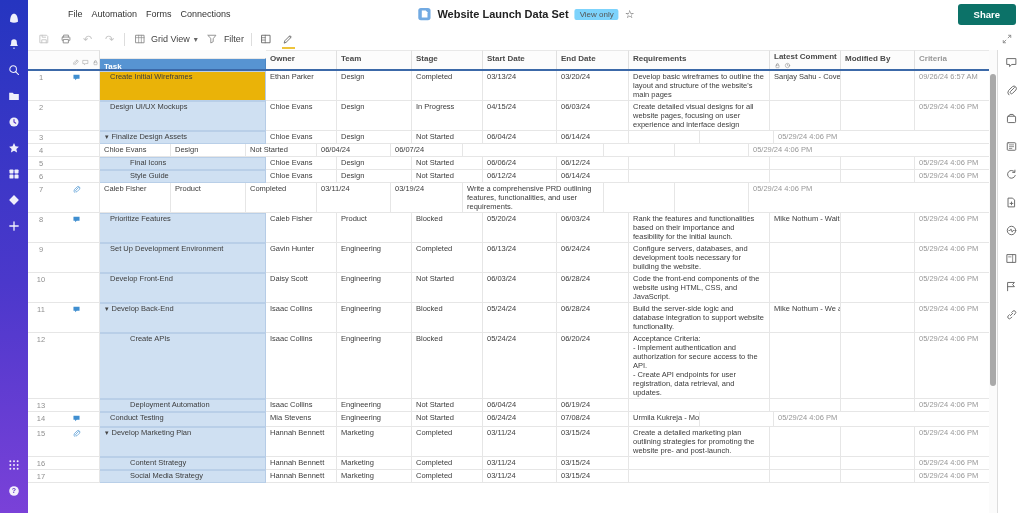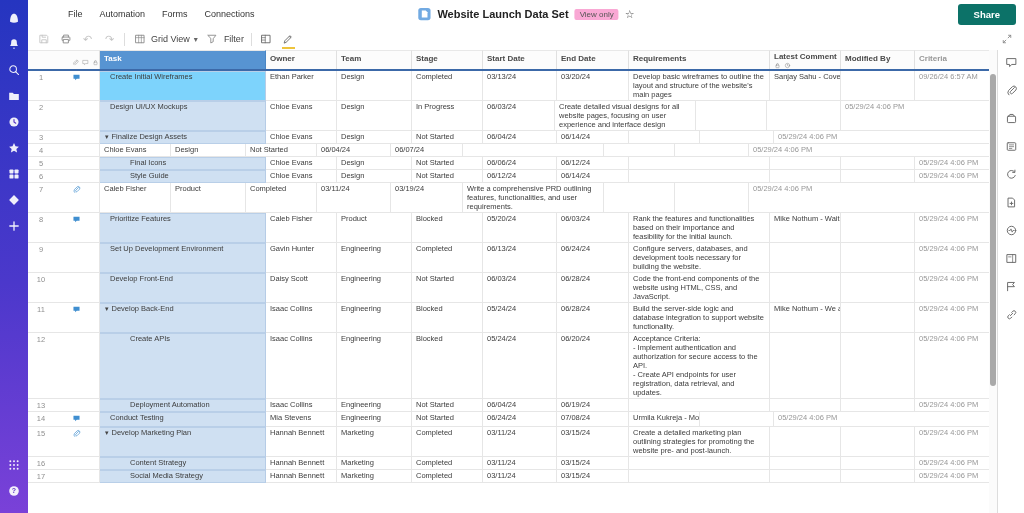--- a/index.html
+++ b/index.html
@@ -13,26 +13,26 @@
     display:flex; flex-direction:column; align-items:center; padding:8px 0 6px; }
   .rail-btn { width:20px; height:20px; margin-bottom:6px; display:flex; align-items:center;
     justify-content:center; color:#fff; opacity:.92; cursor:pointer; }
   .rail-btn svg { width:14px; height:14px; }
   .rail-spacer { flex:1; }
 
   
   .main { flex:1; display:flex; flex-direction:column; min-width:0; }
 
   .topbar { height:28px; display:flex; align-items:center; position:relative; padding:0 8px 0 8px; background:#fff; }
-  .menus { display:flex; gap:17px; font-size:9px; color:#333;padding-left:32px; }
+  .menus { display:flex; gap:9px; font-size:9px; color:#333;padding-left:32px; }
   .menu-item { cursor:pointer; }
   .title-group { position:absolute; left:50%; transform:translateX(-50%); display:flex; align-items:center; gap:6px; }
   .doc-icon svg { width:14px; height:14px; display:block; }
   .sheet-title { font-size:11px; font-weight:bold; color:#222; white-space:nowrap; }
-  .view-badge { font-size:8px; color:#555; background:#f9a8d4; border-radius:2px; padding:1px 5px; }
+  .view-badge { font-size:8px; color:#555; background:#7dd3fc; border-radius:2px; padding:1px 5px; }
   .fav-star { font-size:11px; color:#555; cursor:pointer; line-height:1; }
   .share-btn { margin-left:auto; background:#0c7268; color:#fff; font-size:9.5px; font-weight:bold;
     border:none; border-radius:3px; padding:5px 16px; cursor:pointer; font-family:inherit; }
 
   .toolbar { height:22px; display:flex; align-items:center; gap:7px; padding:0 10px 0 8px; background:#fff; }
   .tb-icon { width:15px; height:15px; display:flex; align-items:center; justify-content:center;
     color:#8a8a8a; font-size:11px; cursor:pointer; position:relative; }
   .tb-icon svg { width:12px; height:12px; }
   .tb-icon.disabled { color:#c4c4c4; }
   .tb-sep { width:1px; height:13px; background:#ddd; }
@@ -41,21 +41,21 @@
   .caret { font-size:8px; color:#666; }
   .tb-icon.active::after { content:""; position:absolute; left:1px; right:1px; bottom:-2px; height:2px; background:#eec43c; }
   .tb-right { margin-left:auto; }
 
   
   .grid-wrap { flex:1; display:flex; min-height:0; }
   .grid { width:961px; flex:0 0 961px; overflow:hidden; font-size:7.5px; color:#3c3c3c; }
   .hdr-row { display:flex; height:21px; border-bottom:2px solid #3c69a8; background:#fcfcfc; }
   .hcell { border-right:1px solid #e0e0e0; border-top:1px solid #e8e8e8; font-weight:bold; font-size:8px;
     color:#4a4a4a; padding:3px 4px 1px; overflow:hidden; white-space:nowrap; cursor:pointer; }
-  .hcell.task-h { background:#5794d2; color:#fff; border-right-color:#4a86c4; }
+  .hcell.task-h { background:#5794d2; color:#fff; border-right-color:#4a86c4;margin-top:8px; }
   .gutter-h { display:flex; align-items:flex-end; justify-content:flex-end; gap:3px; padding:0 6px 3px 0; cursor:default; }
   .gutter-h svg { width:7px; height:7px; color:#9a9a9a; }
   .lc-icons { display:flex; gap:3px; margin-top:1px; }
   .lc-icons svg { width:7px; height:7px; color:#8a8a8a; }
 
   .row { display:flex; border-bottom:1px solid #e6e6e6; background:#fff; }
   .cell { border-right:1px solid #e6e6e6; padding:1px 4px; overflow:hidden; line-height:9px; cursor:cell; }
   .c-gutter  { width:72px;  flex:0 0 72px; display:flex; padding:1px 0; cursor:pointer; }
   .c-task    { width:166px; flex:0 0 166px; }
   .c-owner   { width:71px;  flex:0 0 71px; }
@@ -63,21 +63,21 @@
   .c-stage   { width:71px;  flex:0 0 71px; }
   .c-start   { width:74px;  flex:0 0 74px; white-space:nowrap; }
   .c-end     { width:72px;  flex:0 0 72px; white-space:nowrap; }
   .c-req     { width:141px; flex:0 0 141px; white-space:pre-line; }
   .c-comment { width:71px;  flex:0 0 71px; white-space:nowrap; }
   .c-modby   { width:74px;  flex:0 0 74px; }
   .c-mod     { width:74px;  flex:0 0 74px; white-space:nowrap; color:#979797; }
 
   .cell.c-task { background:#cfe0f2; border-right-color:#b6cce6; border-bottom:0; box-shadow:0 1px 0 #b9cfe8 inset; }
   .row .c-task { border-bottom:1px solid #b9cfe8; margin-bottom:-1px; }
-  .c-task.active { background:#7dd3fc; }
+  .c-task.active { background:#eab308; }
   .rnum { width:26px; flex:0 0 26px; text-align:center; color:#8f8f8f; font-size:7.5px; padding-top:1px; }
   .rind { flex:1; display:flex; justify-content:center; padding-top:1px; color:#3f8ed0; }
   .rind svg { width:9px; height:9px; }
   .task-inner { display:flex; align-items:flex-start; gap:3px; }
   .toggle { font-size:7px; color:#444; line-height:9px; cursor:pointer; }
   .lvl0 { padding-left:10px; }
   .lvl0.parent { padding-left:5px; }
   .lvl1 { padding-left:30px; }
 
   
@@ -316,20 +316,21 @@
                 <span class="rind"></span>
               </div>
               <div class="cell c-task lvl0">
                 <span class="task-inner">
                   <span>Design UI/UX Mockups</span>
                 </span>
               </div>
               <div class="cell c-owner">Chloe Evans</div>
               <div class="cell c-team">Design</div>
               <div class="cell c-stage">In Progress</div>
+              <div class="cell c-start">04/15/24</div>
               <div class="cell c-end">06/03/24</div>
               <div class="cell c-req">Create detailed visual designs for all website pages, focusing on user experience and interface design</div>
               <div class="cell c-comment"></div>
               <div class="cell c-modby"></div>
               <div class="cell c-mod" style="border-right: 0px;">05/29/24 4:06 PM</div>
             </div>
             <div class="row">
               <div class="cell c-gutter">
                 <span class="rnum">3</span>
                 <span class="rind"></span>

